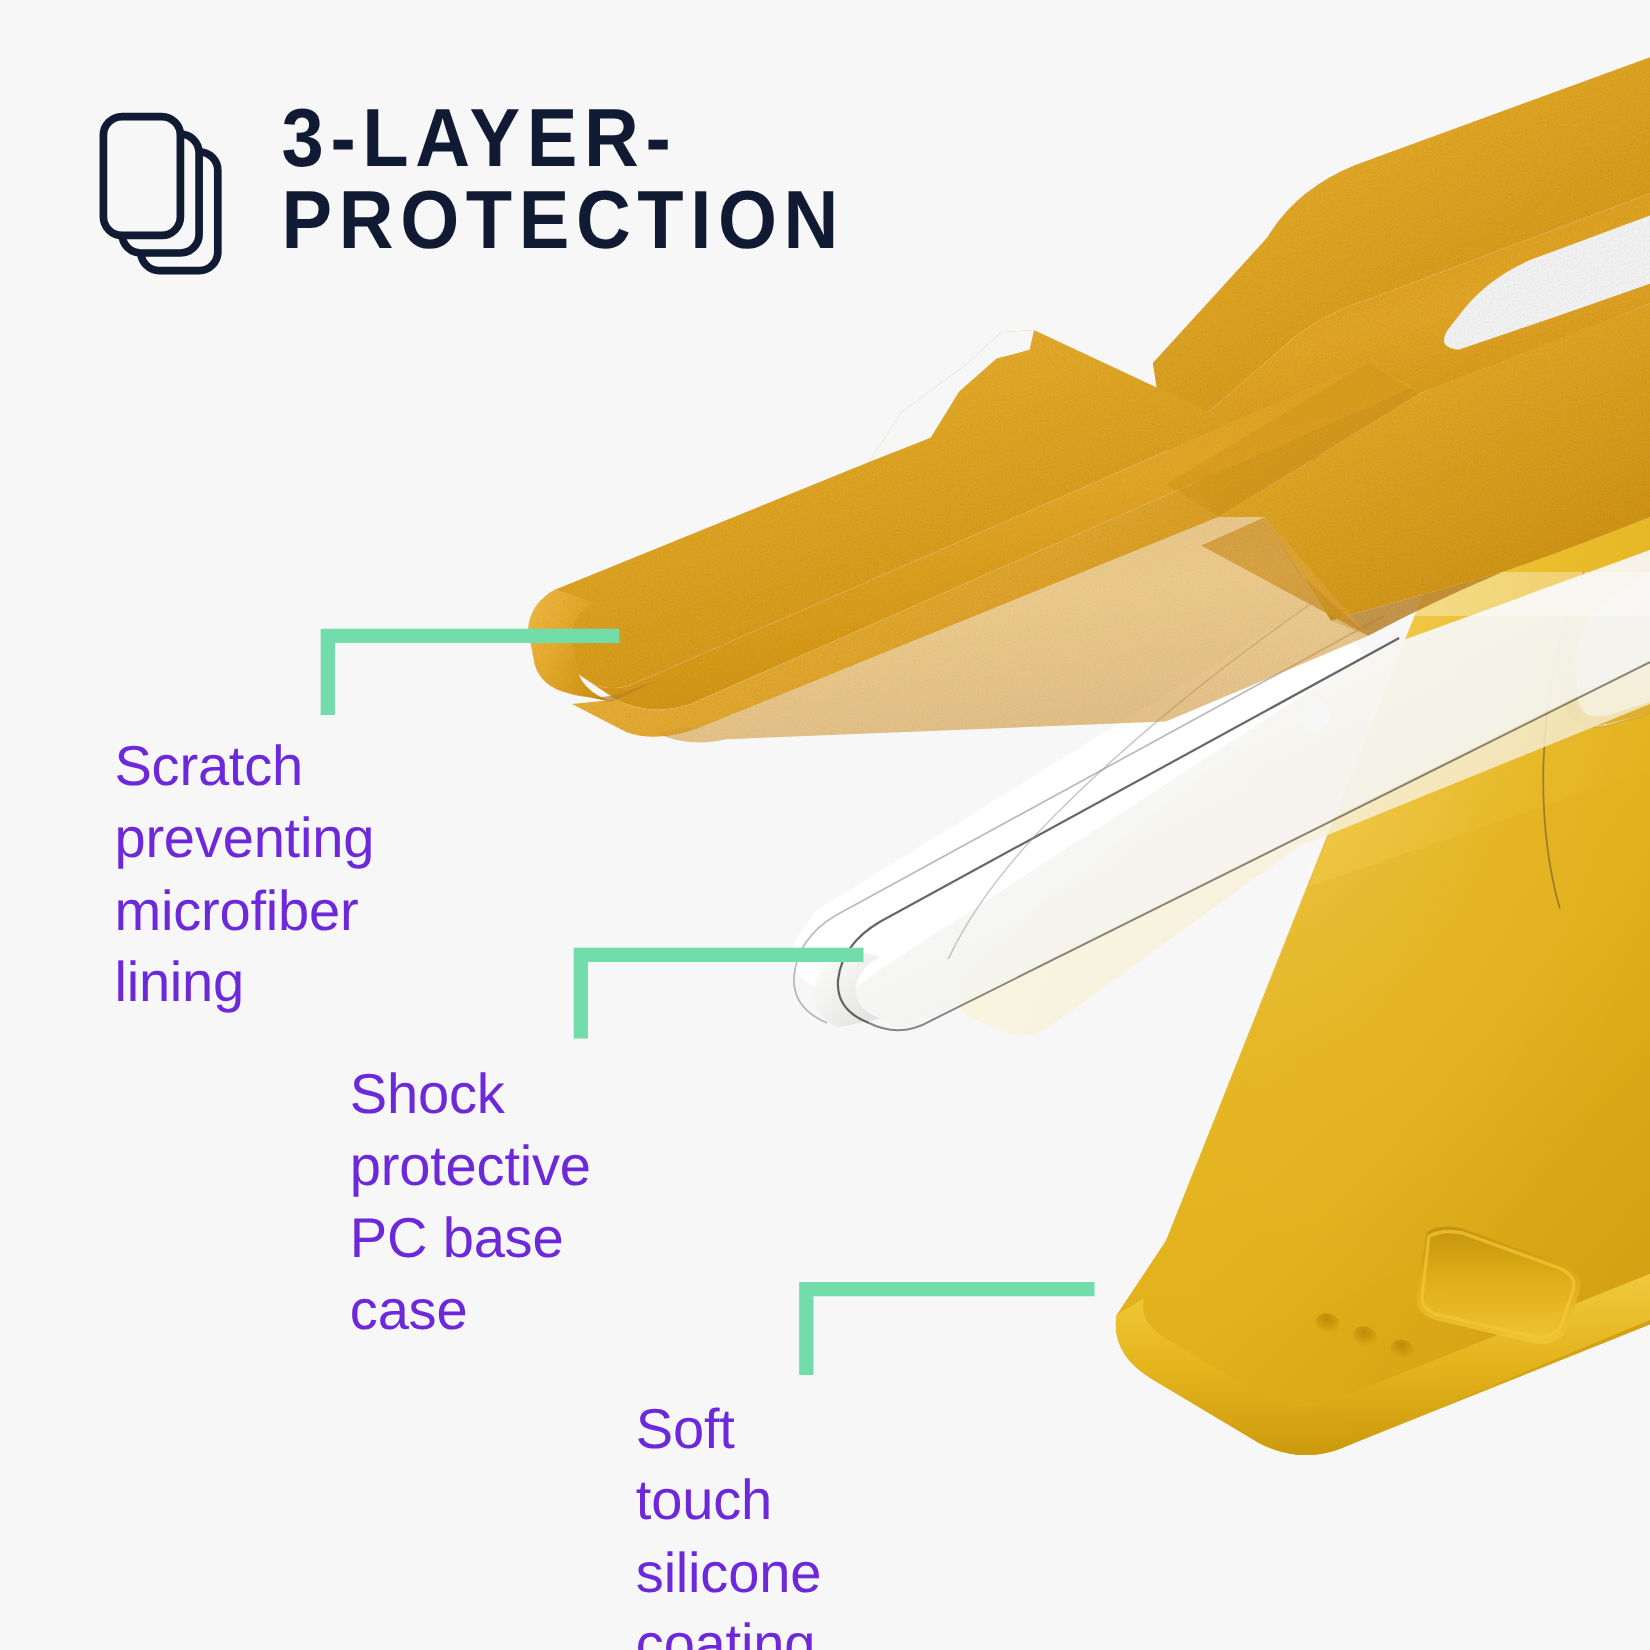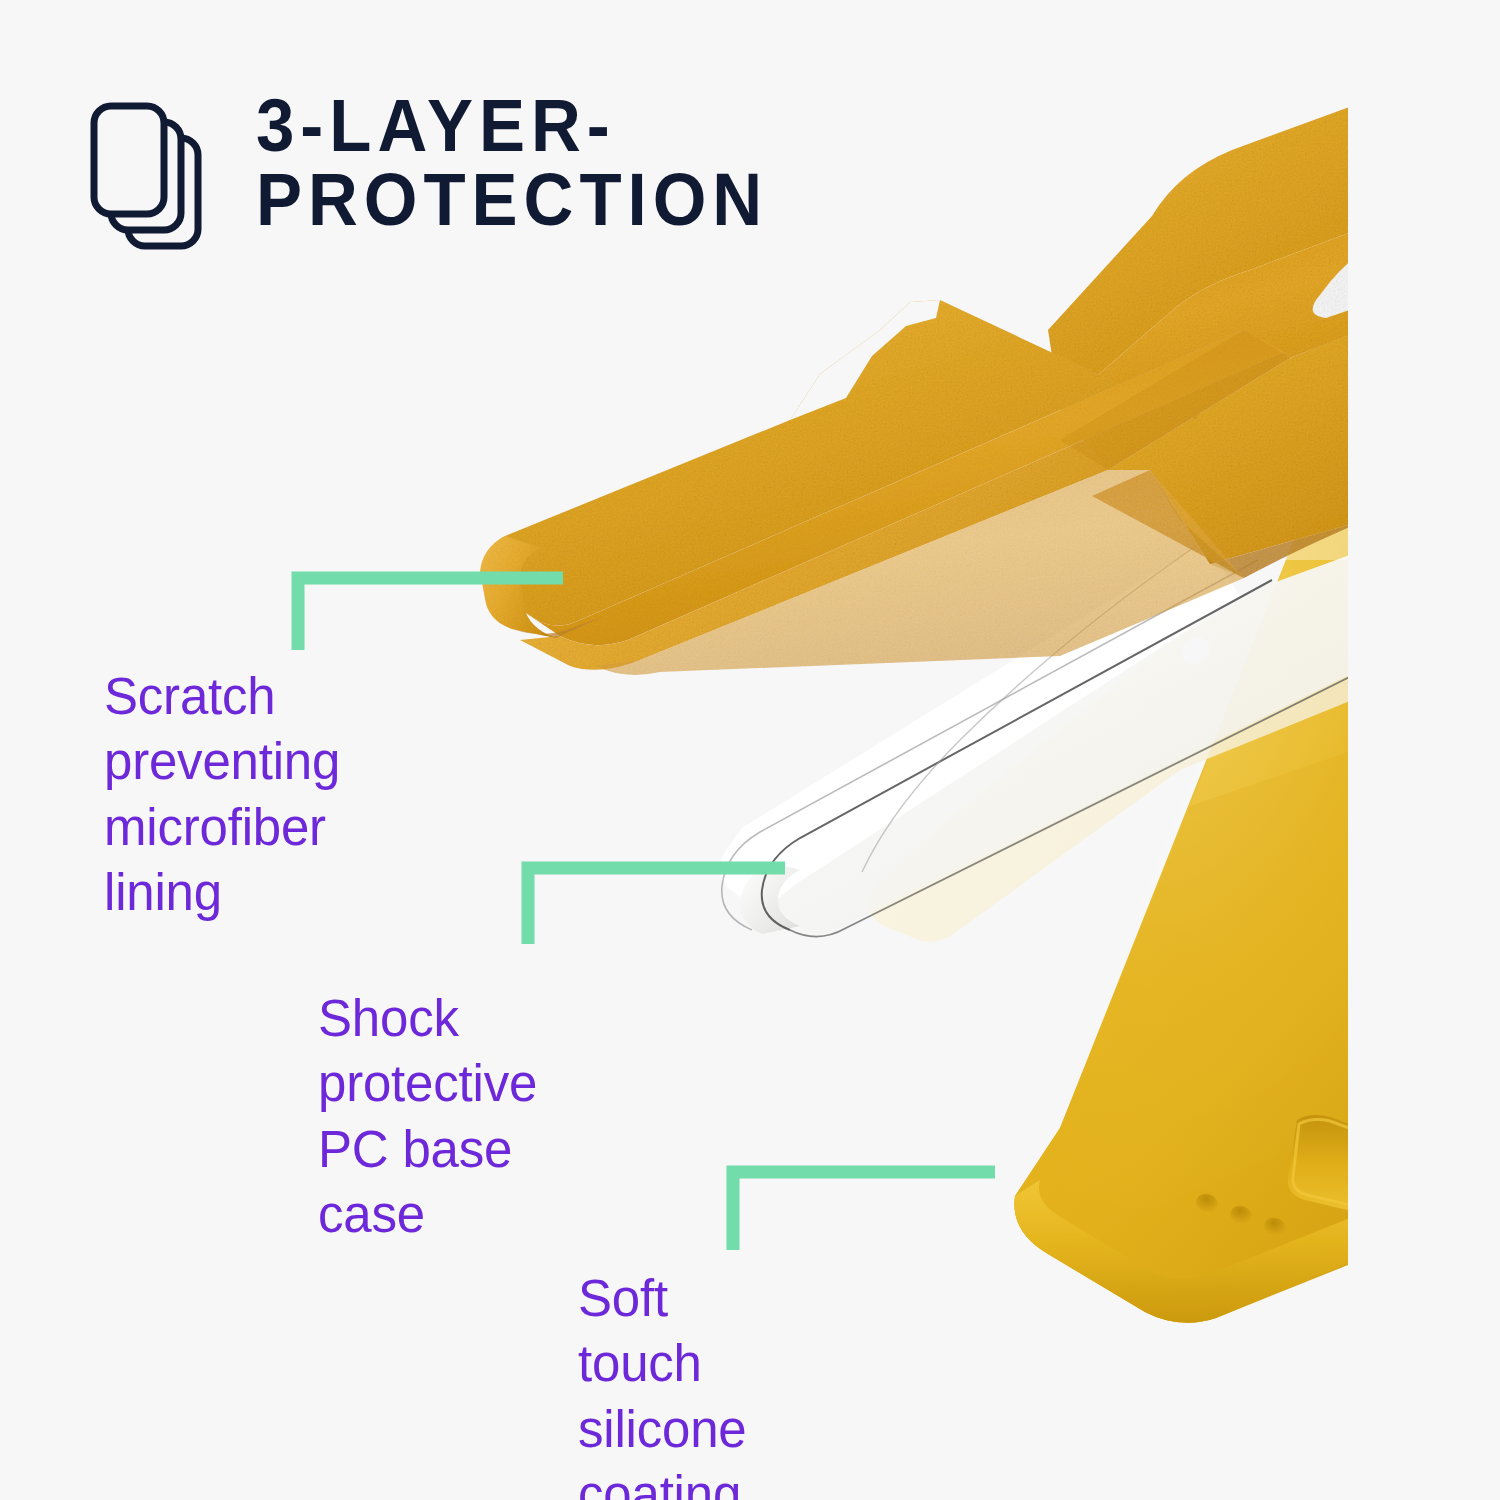--- a/index.html
+++ b/index.html
@@ -2,21 +2,21 @@
 <html><head>
 <meta charset="utf-8">
 <style>
   html, body {
     margin: 0;
     padding: 0;
     background: #f7f7f7;
   }
   #stage {
     position: relative;
-    width: 1348px;
+    width: 1500px;
     height: 1500px;
     background: #f7f7f7;
     overflow: hidden;
     font-family: "Liberation Sans", sans-serif;
     -webkit-font-smoothing: antialiased;
   }
 
   
   #art {
     position: absolute;
@@ -58,21 +58,21 @@
     line-height: 1.28;
     letter-spacing: -0.2px;
     white-space: pre-line;
   }
 
   #callout-1 { left: 0;   top: 0; }
   #callout-2 { left: 0;   top: 0; }
   #callout-3 { left: 0;   top: 0; }
 
   #label-1 { left: 104px; top: 664px; }
-  #label-2 { left: 318px; top: 962px; margin-top: 24px; }
+  #label-2 { left: 318px; top: 962px; }
   #label-3 { left: 578px; top: 1266px; }
 </style>
 </head>
 <body>
 
 <div id="stage">
 
   <svg id="art" viewBox="0 0 1500 1500">
     <defs>
 

